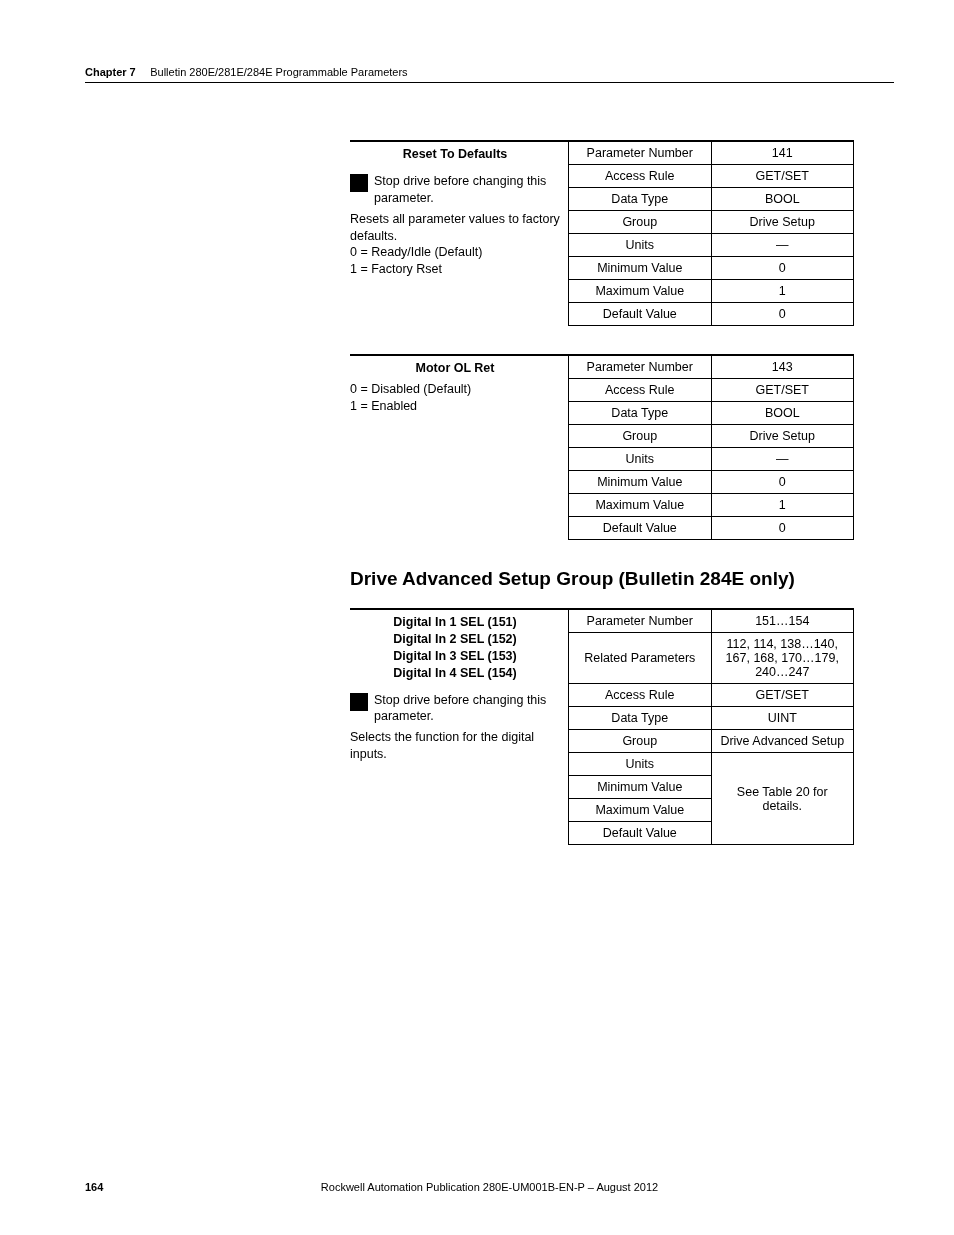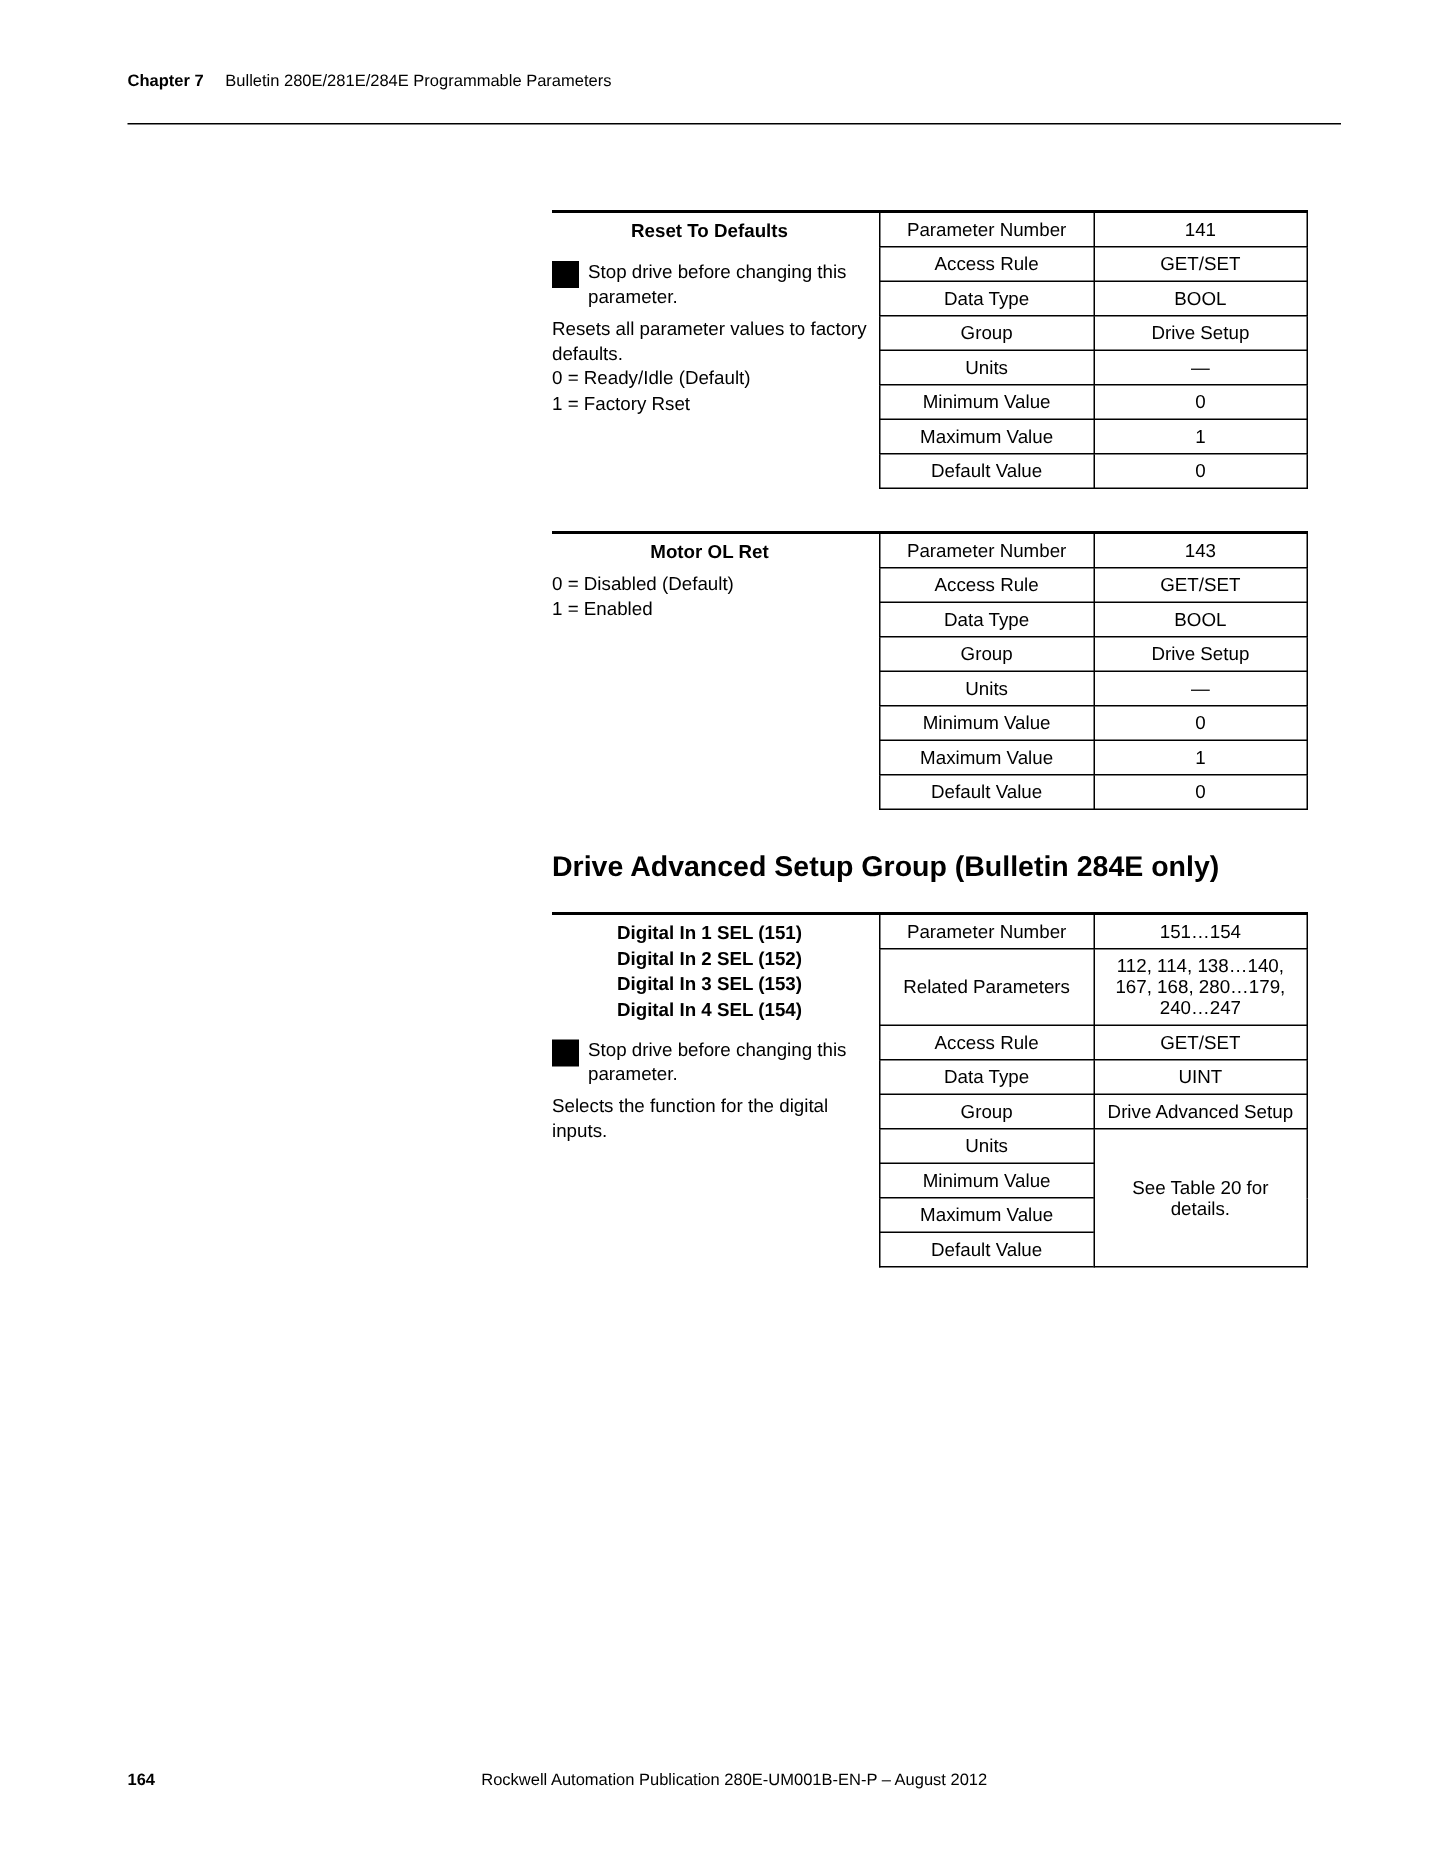--- a/index.html
+++ b/index.html
@@ -1,21 +1,21 @@
 <!DOCTYPE html>
 <html><head>
 <meta charset="utf-8">
 <style>
   * { box-sizing: border-box; margin: 0; padding: 0; }
   body { font-family: "Myriad Pro", "Segoe UI", Arial, sans-serif; background: #fff; width: 954px; height: 1235px; position: relative; color: #000; }
-  .header { position: absolute; top: 44px; left: 85px; right: 60px; }
+  .header { position: absolute; top: 62px; left: 85px; right: 60px; }
   .chapter { font-weight: bold; font-size: 11px; }
   .chapter-title { font-size: 11px; font-weight: normal; margin-left: 10px; }
   .hr-top { position: absolute; top: 82px; left: 85px; right: 60px; border: none; border-top: 1.5px solid #000; }
-  .content { position: absolute; top: 140px; left: 368px; width: 540px; }
+  .content { position: absolute; top: 140px; left: 350px; width: 540px; }
   .block { display: flex; margin-bottom: 28px; }
   .desc-col { width: 218px; padding-right: 8px; font-size: 12.5px; line-height: 1.35; }
   .desc-col .title { font-weight: bold; text-align: center; display: block; padding-bottom: 4px; }
   .desc-col .warn { display: flex; align-items: flex-start; margin: 6px 0 4px 0; }
   .warn-icon { width: 18px; height: 18px; background: #000; flex: 0 0 18px; margin-right: 6px; margin-top: 1px; }
   .grid-col { width: 286px; }
   table { width: 100%; border-collapse: collapse; font-size: 12.5px; }
   td { border: 1px solid #000; padding: 4px 6px; text-align: center; vertical-align: middle; }
   td:first-child { width: 50%; }
   .top-border { border-top: 2px solid #000; }
@@ -152,21 +152,21 @@
     </div>
     <div class="grid-col">
       <table>
         <tbody>
             <tr>
               <td class="top-border">Parameter Number</td>
               <td class="top-border">151…154</td>
             </tr>
         <tr>
               <td>Related Parameters</td>
-              <td>112, 114, 138…140, 167, 168, 280…179, 240…247</td>
+              <td>112, 114, 138…140, 167, 168, 170…179, 240…247</td>
             </tr>
         <tr>
               <td>Access Rule</td>
               <td>GET/SET</td>
             </tr>
         <tr>
               <td>Data Type</td>
               <td>UINT</td>
             </tr>
         <tr>

